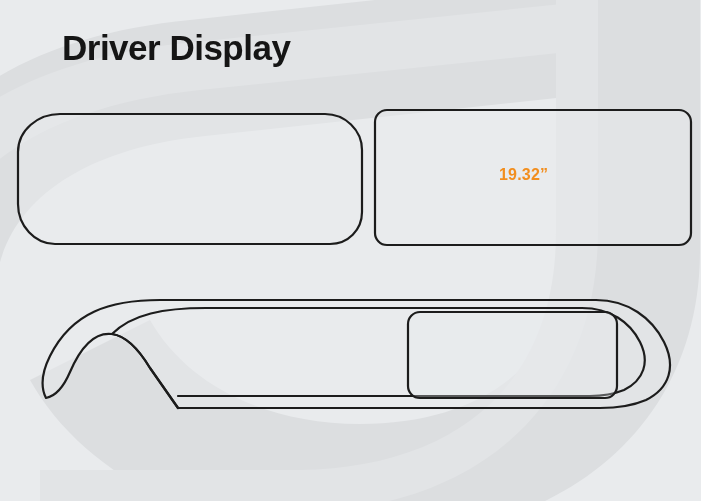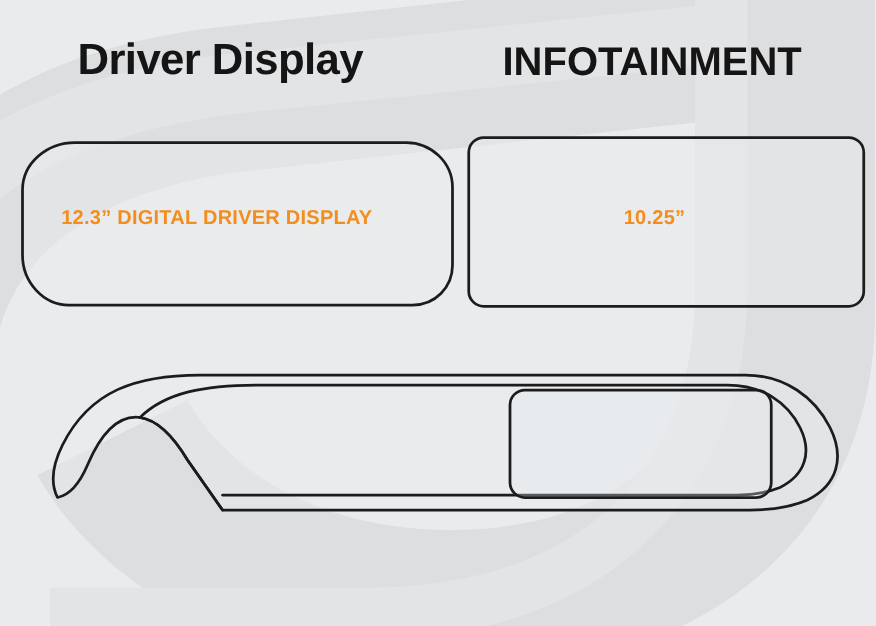--- a/index.html
+++ b/index.html
@@ -155,20 +155,18 @@
                C 650 362 644 380 624 390
                C 614 394 602 396 590 396
                L 178 396" fill="none" stroke="#1c1c1c" stroke-width="2.2" stroke-linejoin="round" stroke-linecap="round"></path>
 
       <rect x="408" y="312" width="209" height="86" rx="12" ry="12" fill="#e9ebed" fill-opacity="0.3" stroke="#1c1c1c" stroke-width="2.2"></rect>
     </g>
   </svg>
 
   <div class="heading" id="title-driver-display">Driver Display</div>
 
-  <div class="heading" id="title-infotainment">INFOTAINMENT</div>
 
-  <div class="callout" id="label-driver-size">12.3” DIGITAL DRIVER DISPLAY</div>
 
-  <div class="callout" id="label-info-size">10.25”</div>
+  <div class="callout" id="label-info-size">19.32”</div>
 
 
 </div>
 
 </body></html>

